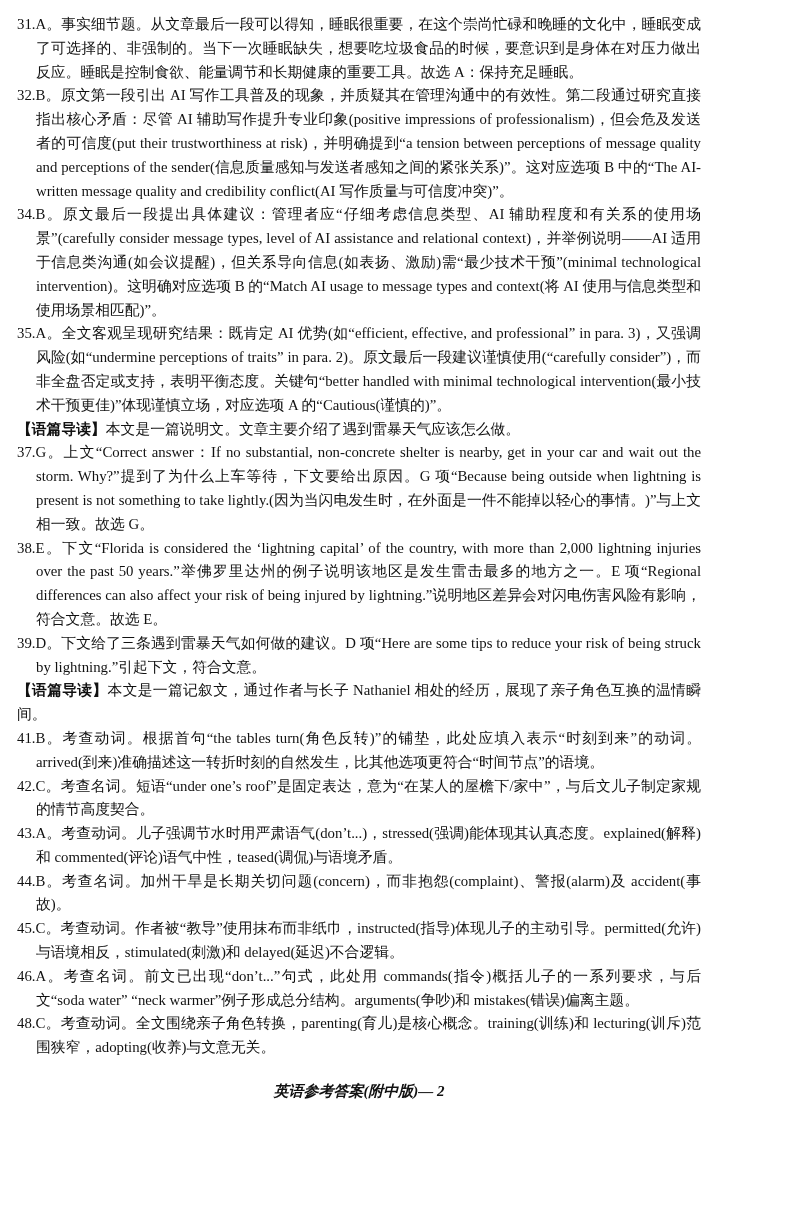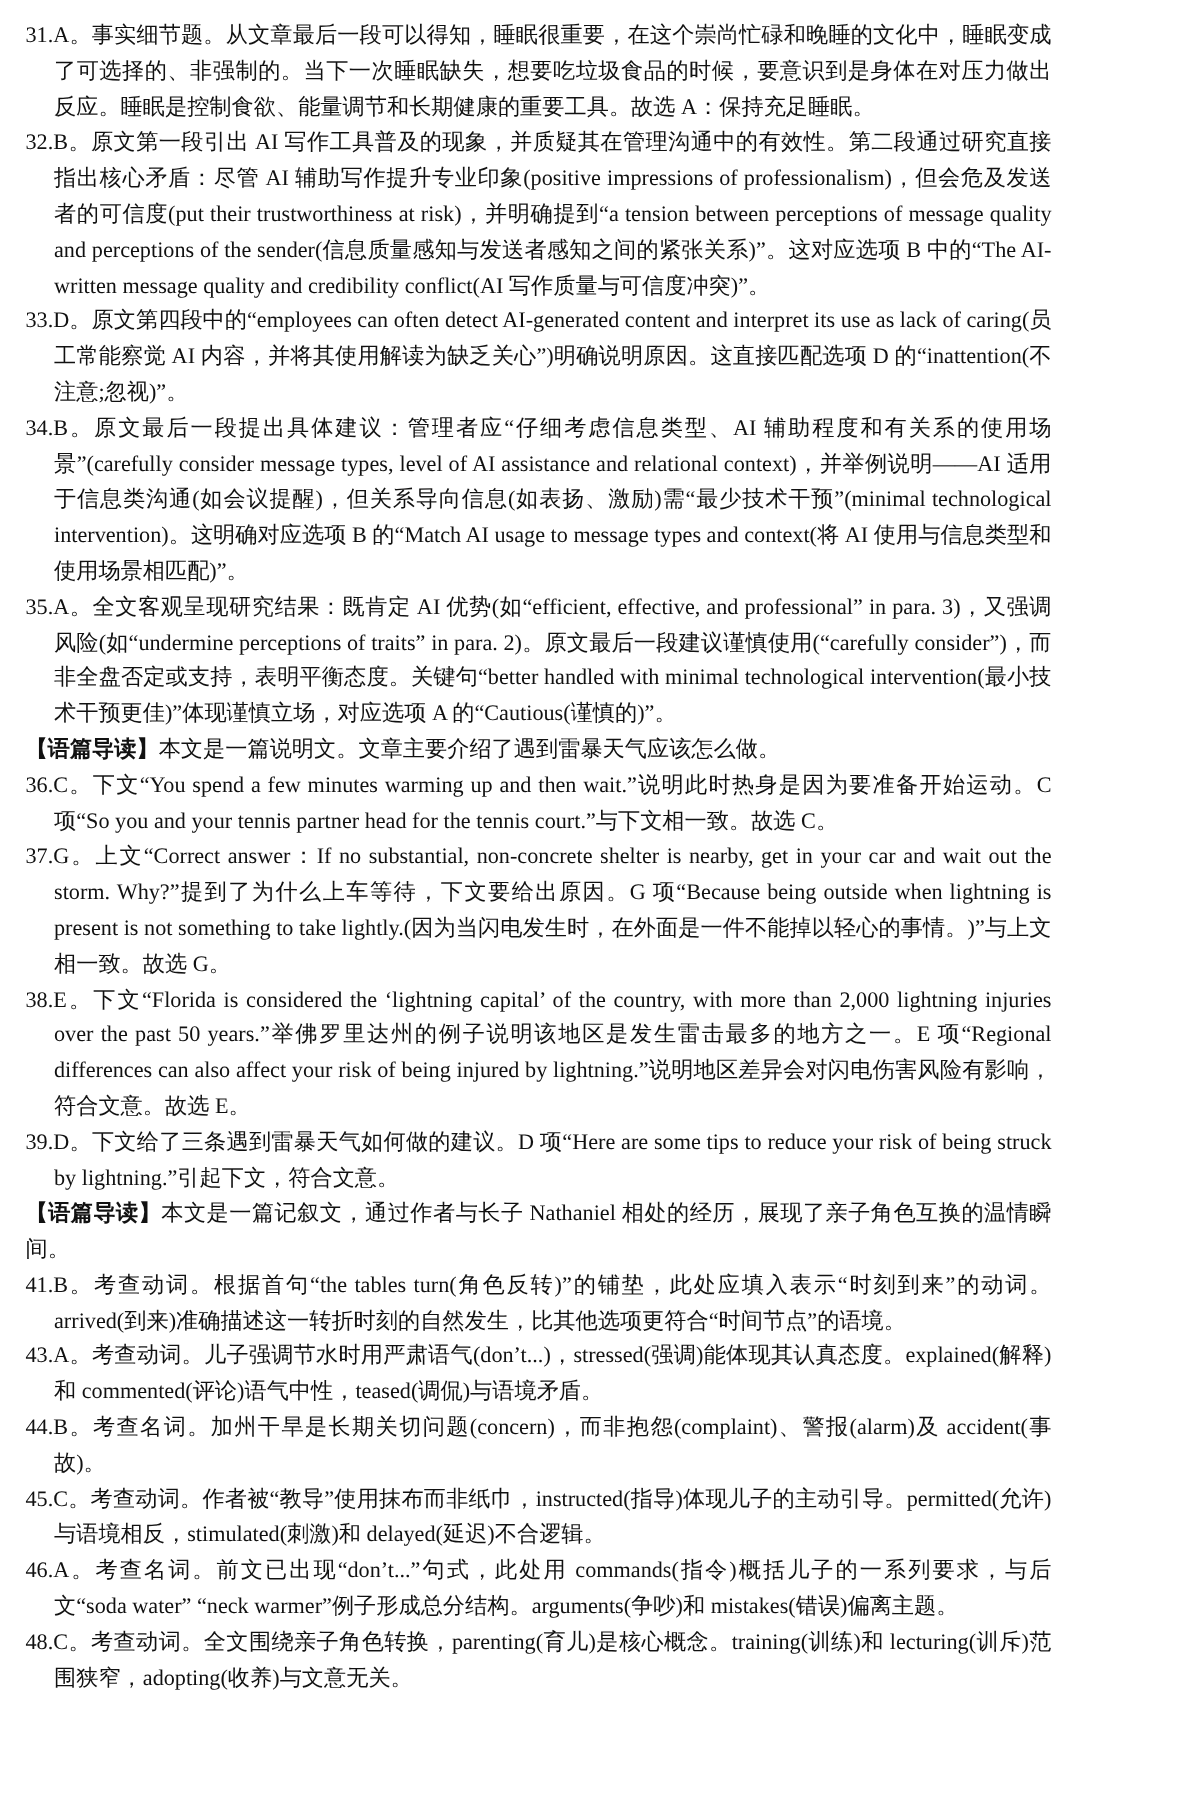--- a/index.html
+++ b/index.html
@@ -53,29 +53,29 @@
     font-size: 15px;
   }
 </style>
 </head>
 <body>
 
 <div class="sheet">
   <main>
       <p class="item"><span class="item-label">31.A。</span><span class="item-text">事实细节题。从文章最后一段可以得知，睡眠很重要，在这个崇尚忙碌和晚睡的文化中，睡眠变成了可选择的、非强制的。当下一次睡眠缺失，想要吃垃圾食品的时候，要意识到是身体在对压力做出反应。睡眠是控制食欲、能量调节和长期健康的重要工具。故选 A：保持充足睡眠。</span></p>
       <p class="item"><span class="item-label">32.B。</span><span class="item-text">原文第一段引出 AI 写作工具普及的现象，并质疑其在管理沟通中的有效性。第二段通过研究直接指出核心矛盾：尽管 AI 辅助写作提升专业印象(positive impressions of professionalism)，但会危及发送者的可信度(put their trustworthiness at risk)，并明确提到“a tension between perceptions of message quality and perceptions of the sender(信息质量感知与发送者感知之间的紧张关系)”。这对应选项 B 中的“The AI-written message quality and credibility conflict(AI 写作质量与可信度冲突)”。</span></p>
-      <p class="item"><span class="item-label">33.D。</span><span class="item-text">原文第四段中的“employees can often detect AI-generated content and interpret its use as lack of caring(员工常能察觉 AI 内容，并将其使用解读为缺乏关心”)明确说明原因。这直接匹配选项 D 的“inattention(不注意;忽视)”。</span></p>
       <p class="item"><span class="item-label">34.B。</span><span class="item-text">原文最后一段提出具体建议：管理者应“仔细考虑信息类型、AI 辅助程度和有关系的使用场景”(carefully consider message types, level of AI assistance and relational context)，并举例说明——AI 适用于信息类沟通(如会议提醒)，但关系导向信息(如表扬、激励)需“最少技术干预”(minimal technological intervention)。这明确对应选项 B 的“Match AI usage to message types and context(将 AI 使用与信息类型和使用场景相匹配)”。</span></p>
       <p class="item"><span class="item-label">35.A。</span><span class="item-text">全文客观呈现研究结果：既肯定 AI 优势(如“efficient, effective, and professional” in para. 3)，又强调风险(如“undermine perceptions of traits” in para. 2)。原文最后一段建议谨慎使用(“carefully consider”)，而非全盘否定或支持，表明平衡态度。关键句“better handled with minimal technological intervention(最小技术干预更佳)”体现谨慎立场，对应选项 A 的“Cautious(谨慎的)”。</span></p>
       <p class="guide"><span class="guide-label">【语篇导读】</span><span class="guide-text">本文是一篇说明文。文章主要介绍了遇到雷暴天气应该怎么做。</span></p>
-      <p class="item"><span class="item-label">36.C。</span><span class="item-text">下文“You spend a few minutes warming up and then wait.”说明此时热身是因为要准备开始运动。C 项“So you and your tennis partner head for the tennis court.”与下文相一致。故选 C。</span></p>
       <p class="item"><span class="item-label">37.G。</span><span class="item-text">上文“Correct answer：If no substantial, non-concrete shelter is nearby, get in your car and wait out the storm. Why?”提到了为什么上车等待，下文要给出原因。G 项“Because being outside when lightning is present is not something to take lightly.(因为当闪电发生时，在外面是一件不能掉以轻心的事情。)”与上文相一致。故选 G。</span></p>
       <p class="item"><span class="item-label">38.E。</span><span class="item-text">下文“Florida is considered the ‘lightning capital’ of the country, with more than 2,000 lightning injuries over the past 50 years.”举佛罗里达州的例子说明该地区是发生雷击最多的地方之一。E 项“Regional differences can also affect your risk of being injured by lightning.”说明地区差异会对闪电伤害风险有影响，符合文意。故选 E。</span></p>
       <p class="item"><span class="item-label">39.D。</span><span class="item-text">下文给了三条遇到雷暴天气如何做的建议。D 项“Here are some tips to reduce your risk of being struck by lightning.”引起下文，符合文意。</span></p>
       <p class="guide"><span class="guide-label">【语篇导读】</span><span class="guide-text">本文是一篇记叙文，通过作者与长子 Nathaniel 相处的经历，展现了亲子角色互换的温情瞬间。</span></p>
       <p class="item"><span class="item-label">41.B。</span><span class="item-text">考查动词。根据首句“the tables turn(角色反转)”的铺垫，此处应填入表示“时刻到来”的动词。arrived(到来)准确描述这一转折时刻的自然发生，比其他选项更符合“时间节点”的语境。</span></p>
+      <p class="item"><span class="item-label">42.C。</span><span class="item-text">考查名词。短语“under one’s roof”是固定表达，意为“在某人的屋檐下/家中”，与后文儿子制定家规的情节高度契合。</span></p>
       <p class="item"><span class="item-label">43.A。</span><span class="item-text">考查动词。儿子强调节水时用严肃语气(don’t...)，stressed(强调)能体现其认真态度。explained(解释)和 commented(评论)语气中性，teased(调侃)与语境矛盾。</span></p>
       <p class="item"><span class="item-label">44.B。</span><span class="item-text">考查名词。加州干旱是长期关切问题(concern)，而非抱怨(complaint)、警报(alarm)及 accident(事故)。</span></p>
       <p class="item"><span class="item-label">45.C。</span><span class="item-text">考查动词。作者被“教导”使用抹布而非纸巾，instructed(指导)体现儿子的主动引导。permitted(允许)与语境相反，stimulated(刺激)和 delayed(延迟)不合逻辑。</span></p>
       <p class="item"><span class="item-label">46.A。</span><span class="item-text">考查名词。前文已出现“don’t...”句式，此处用 commands(指令)概括儿子的一系列要求，与后文“soda water” “neck warmer”例子形成总分结构。arguments(争吵)和 mistakes(错误)偏离主题。</span></p>
       <p class="item"><span class="item-label">48.C。</span><span class="item-text">考查动词。全文围绕亲子角色转换，parenting(育儿)是核心概念。training(训练)和 lecturing(训斥)范围狭窄，adopting(收养)与文意无关。</span></p>
     </main>
+  <div class="footer">英语参考答案(附中版)— 2</div>
 </div>
 
 </body></html>

